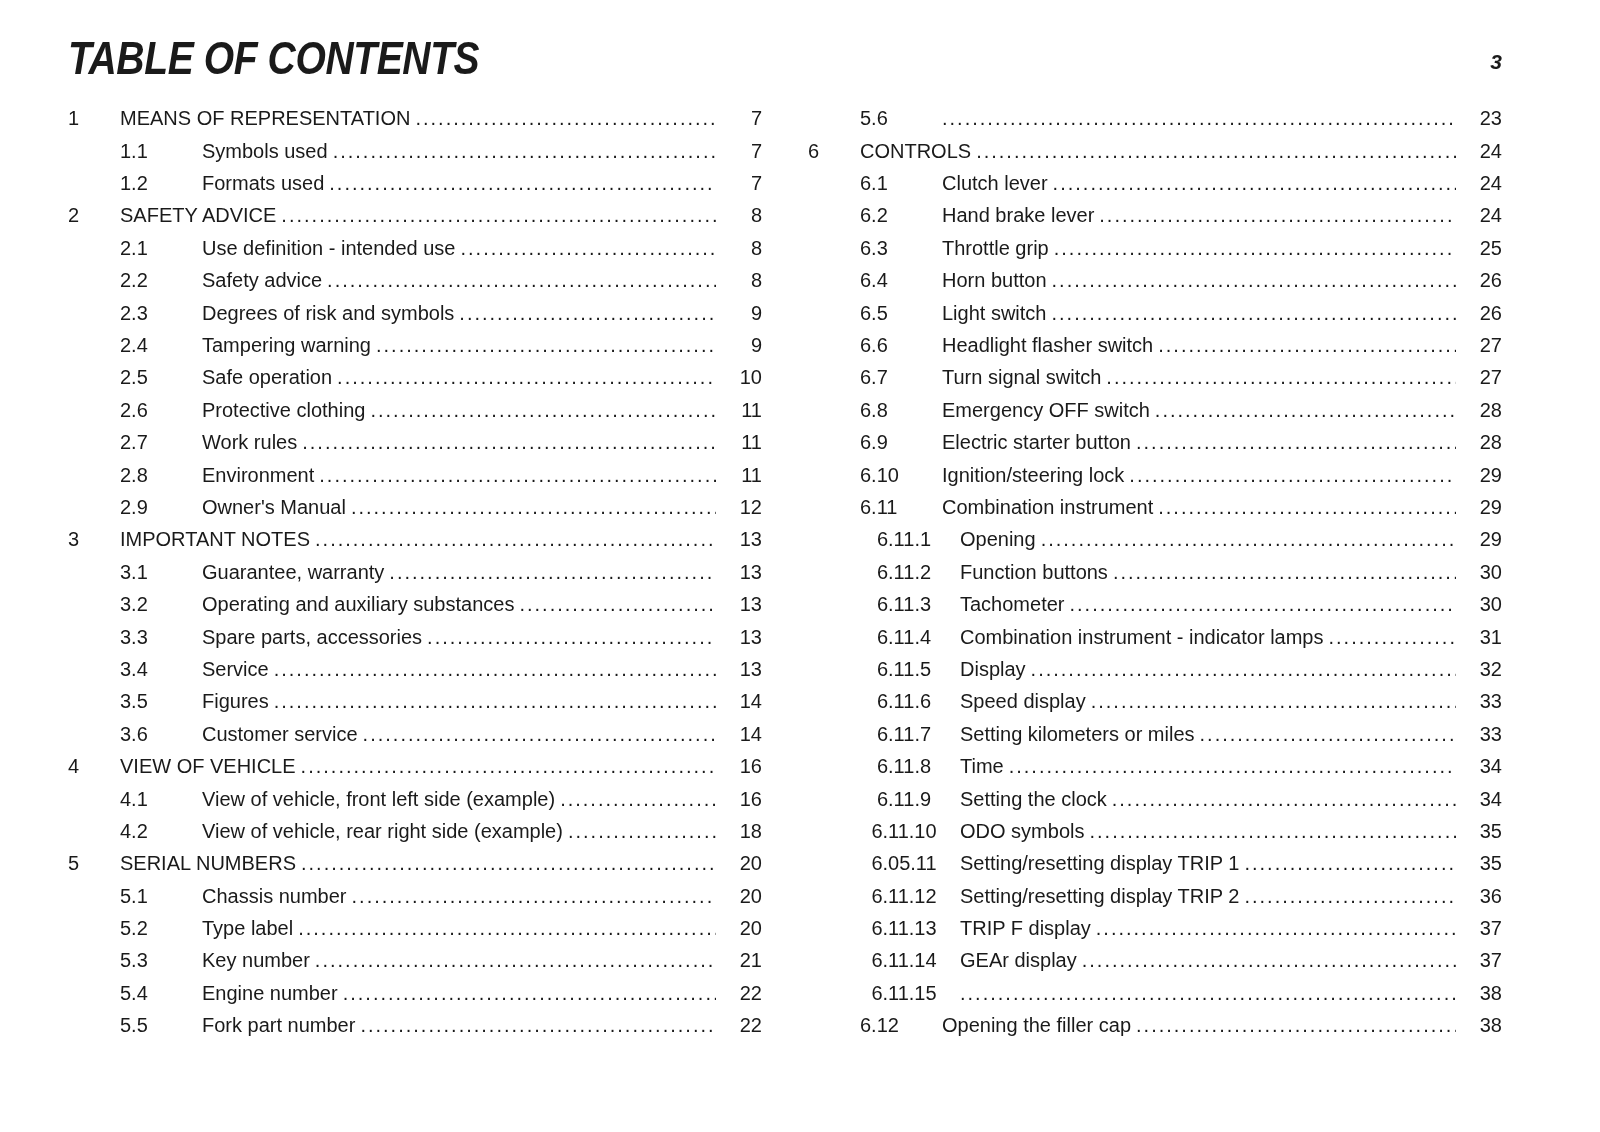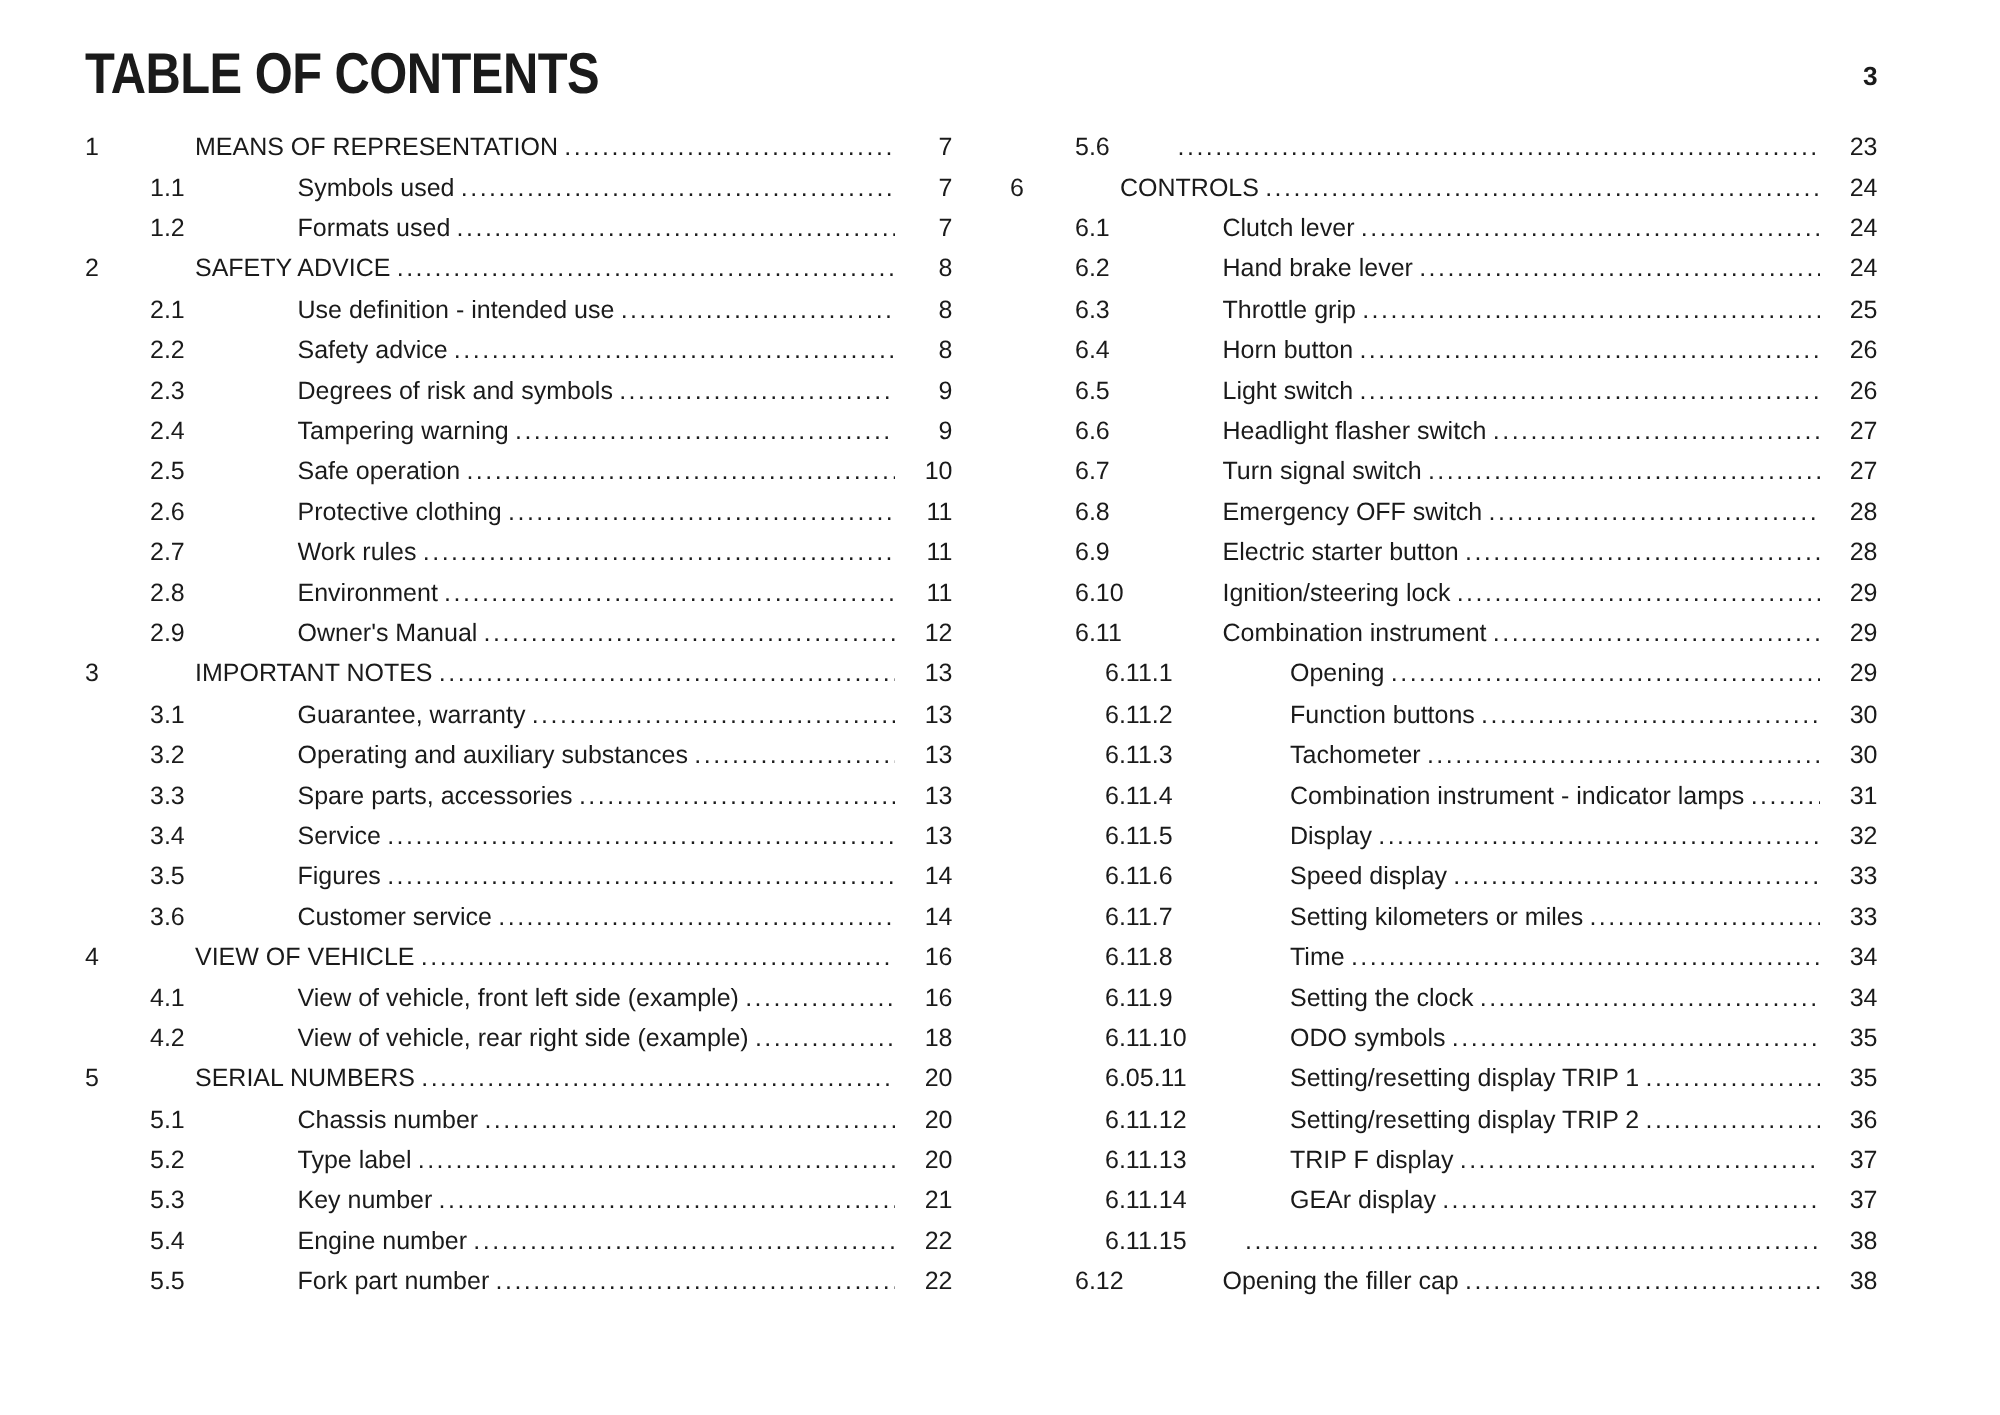--- a/index.html
+++ b/index.html
@@ -15,20 +15,21 @@
     background: #ffffff;
     position: relative;
     padding: 34px 98px 0 68px;
     overflow: hidden;
   }
   .header {
     display: flex;
     justify-content: space-between;
     align-items: flex-start;
     margin-bottom: 20px;
+    font-style: italic;
   }
   .doc-title {
     font-size: 46px;
     font-weight: 800;
     letter-spacing: -0.5px;
     margin: 0;
     line-height: 1.05;
     transform: scaleX(0.85);
     transform-origin: left center;
     white-space: nowrap;
@@ -50,27 +51,26 @@
     display: flex;
     align-items: baseline;
     height: 32.4px;
     font-size: 20px;
     line-height: 32.4px;
     white-space: nowrap;
   }
   .num { flex: none; }
   .lvl-0 .num { width: 52px; }
   .lvl-1 .num { margin-left: 52px; width: 82px; }
-  .lvl-2 .num { margin-left: 76px; width: 112px; }
+  .lvl-2 .num { margin-left: 40px; width: 112px; text-align: center; }
   .title {
     flex: none;
     padding-right: 5px;
     overflow: hidden;
     max-width: 470px;
-    margin-left: 36px;
   }
   .leader {
     flex: 1 1 auto;
     overflow: hidden;
     white-space: nowrap;
     min-width: 10px;
     margin-right: 6px;
   }
   .leader::after {
     content: "..........................................................................................................................................";

